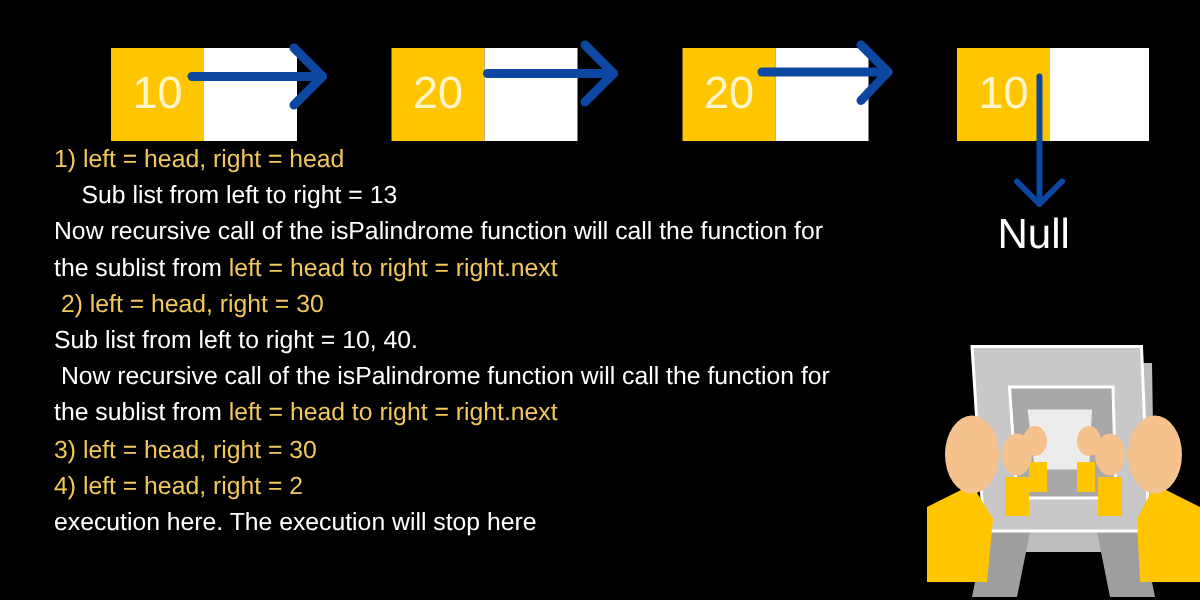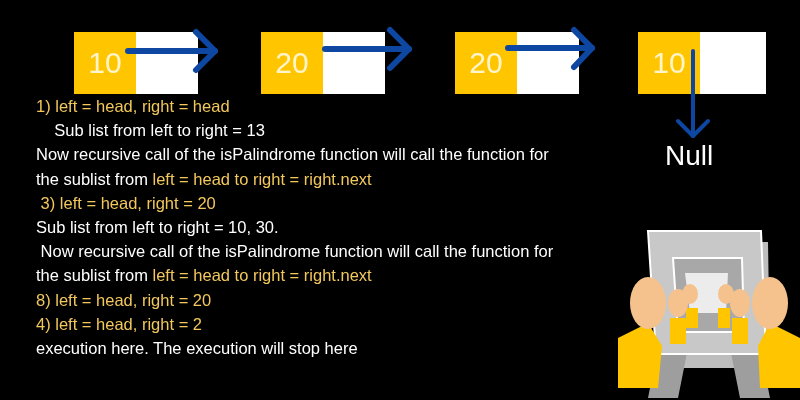--- a/index.html
+++ b/index.html
@@ -58,25 +58,25 @@
   </svg>
 
   <div class="null-label">Null</div>
 </div>
 
 <div class="text-block">
   <div class="line"><span class="hl">1) left = head, right = head</span></div>
   <div class="line"><span>    Sub list from left to right = 13</span></div>
   <div class="line"><span>Now recursive call of the isPalindrome function will call the function for</span></div>
   <div class="line"><span>the sublist from </span><span class="hl">left = head to right = right.next</span></div>
-  <div class="line"><span class="hl"> 3) left = head, right = 20</span></div>
-  <div class="line"><span>Sub list from left to right = 10, 30.</span></div>
+  <div class="line"><span class="hl"> 2) left = head, right = 30</span></div>
+  <div class="line"><span>Sub list from left to right = 10, 40.</span></div>
   <div class="line"><span> Now recursive call of the isPalindrome function will call the function for</span></div>
   <div class="line"><span>the sublist from </span><span class="hl">left = head to right = right.next</span></div>
-  <div class="line"><span class="hl">8) left = head, right = 20</span></div>
+  <div class="line"><span class="hl">3) left = head, right = 30</span></div>
   <div class="line"><span class="hl">4) left = head, right = 2</span></div>
   <div class="line"><span>execution here. The execution will stop here</span></div>
 </div>
 
 <svg class="illus" width="182" height="170" viewBox="0 0 182 170">
 
   <polygon points="40,14 150,14 152,140 44,140" fill="#BDBDBD"></polygon>
 
   <polygon points="40,120 70,120 60,170 30,170" fill="#9E9E9E"></polygon>
   <polygon points="112,120 142,120 152,170 122,170" fill="#9E9E9E"></polygon>

